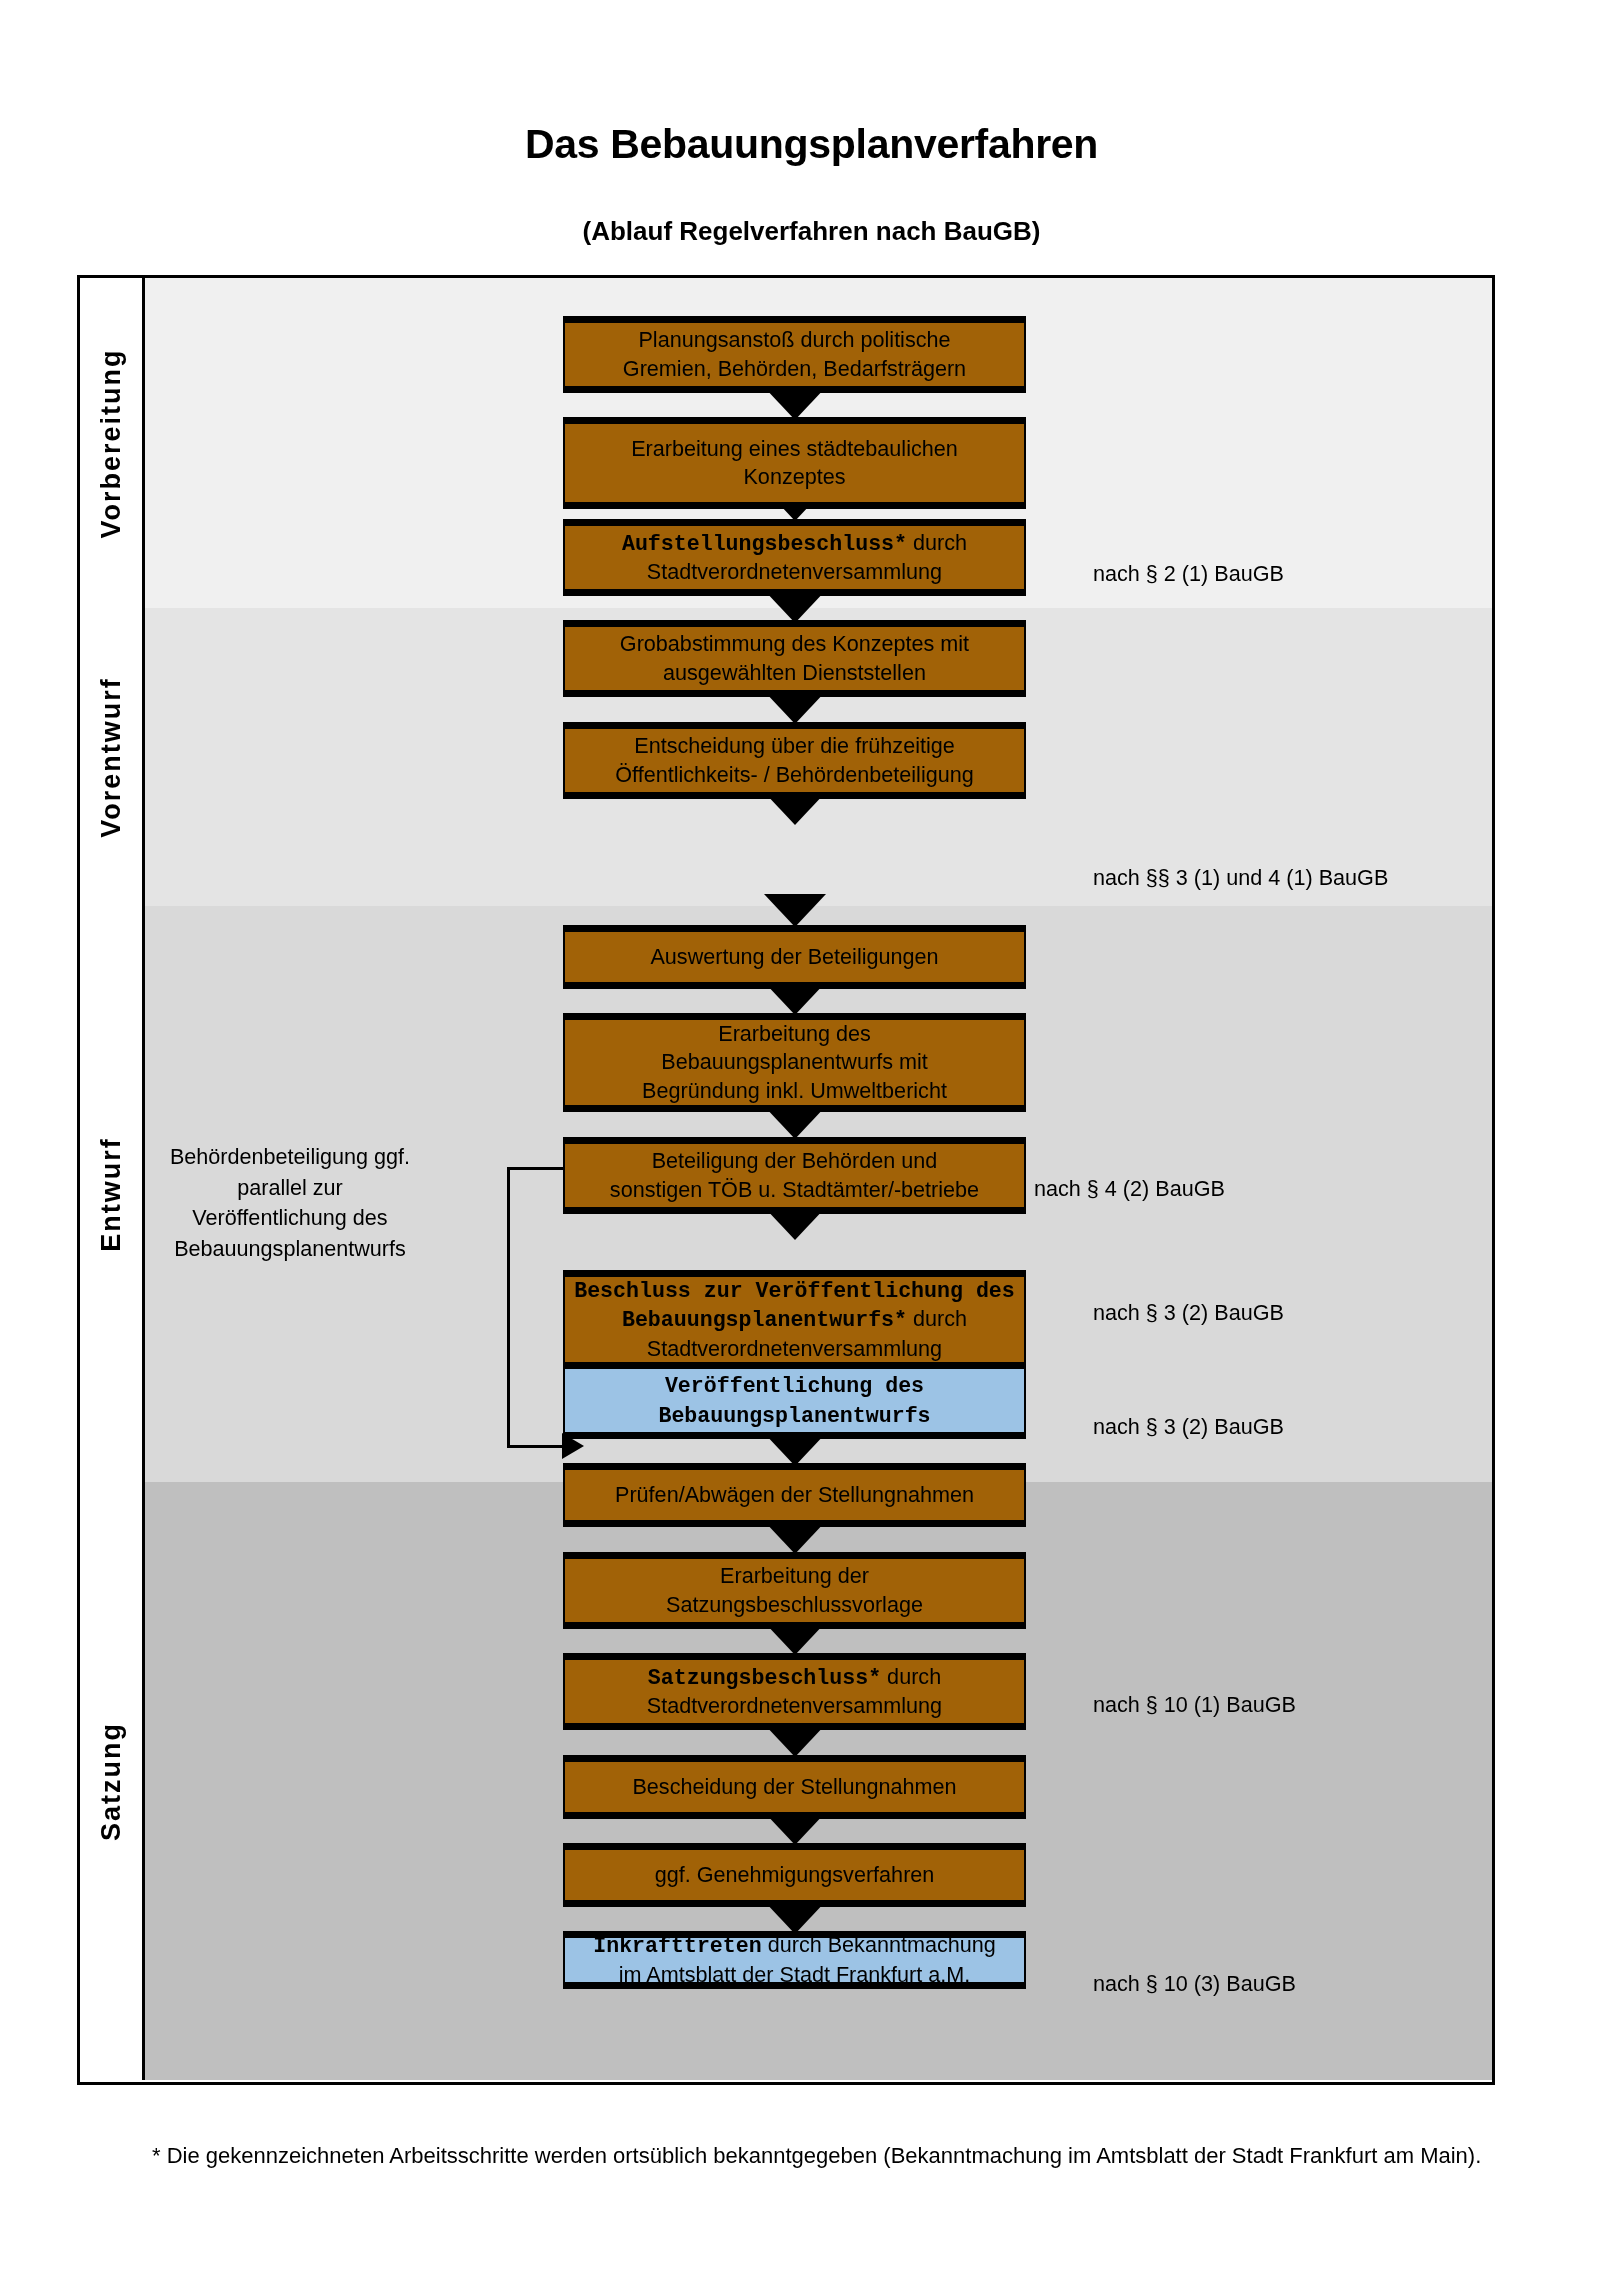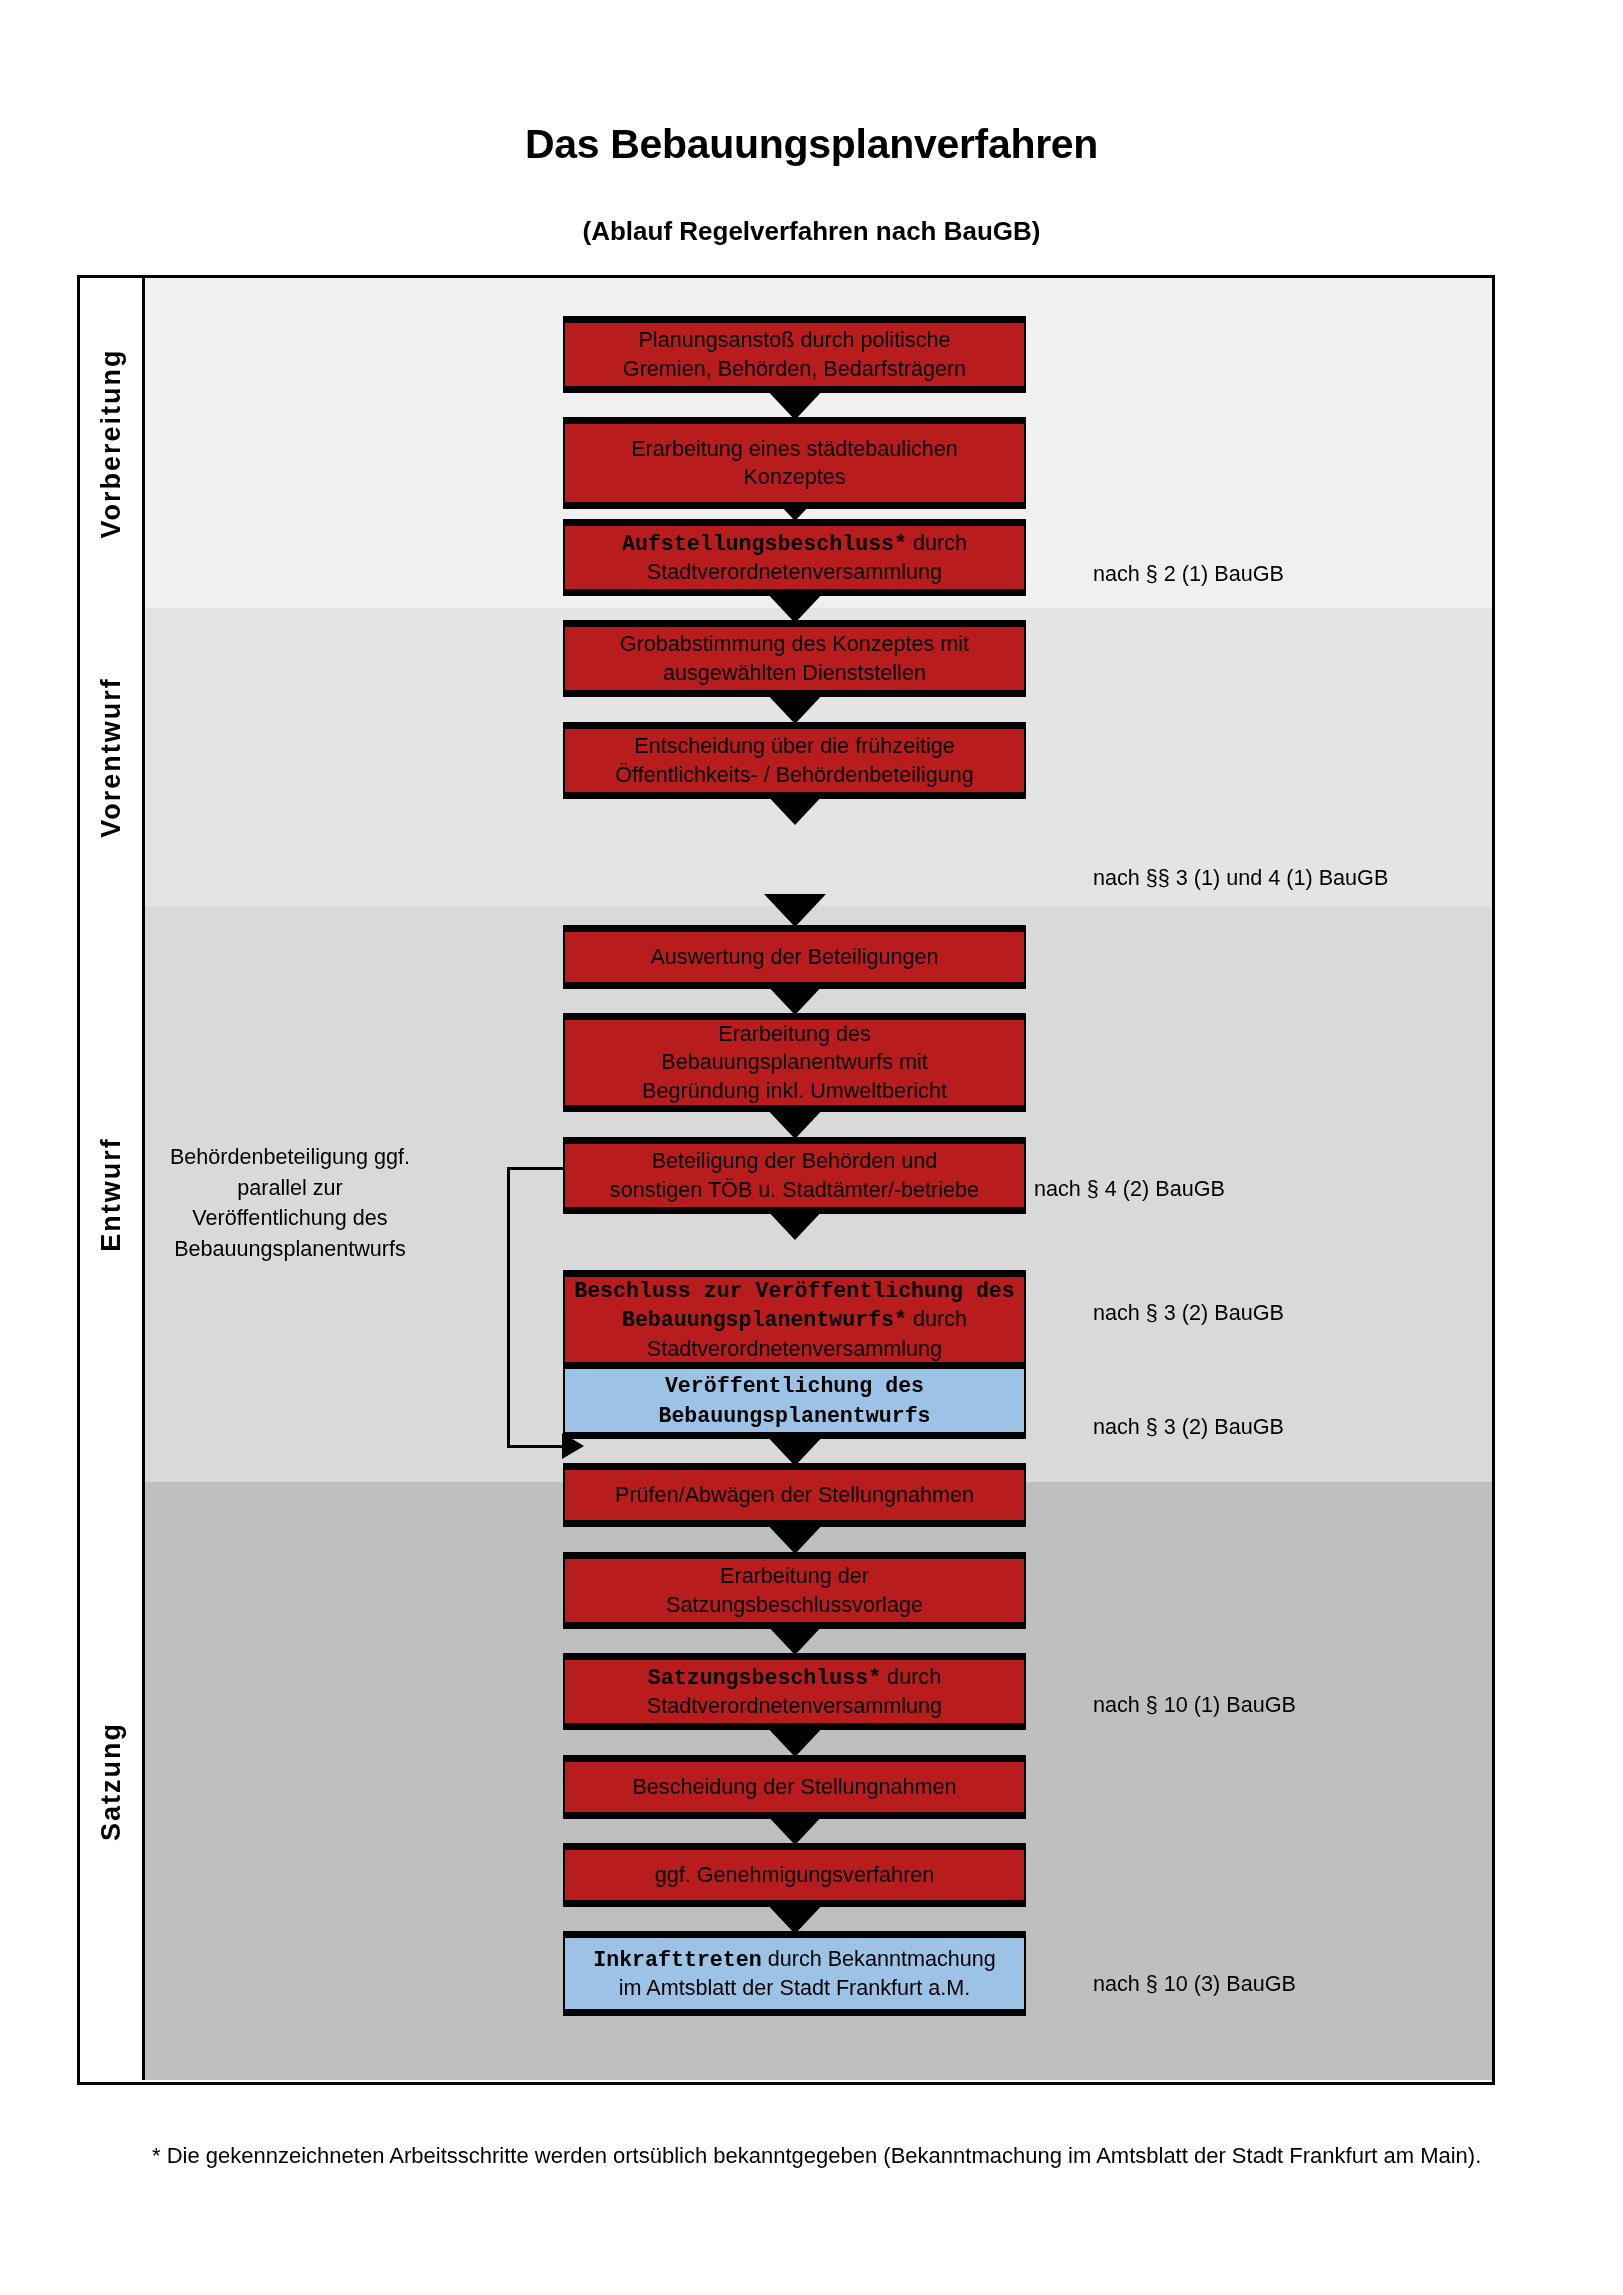--- a/index.html
+++ b/index.html
@@ -20,21 +20,21 @@
   .phase-label{position:absolute;left:0;top:0;width:65px;height:100%;
                background:#ffffff;border-right:3.9px solid #000;box-sizing:border-box;
                display:flex;align-items:center;justify-content:center;}
   .phase-label span{transform:rotate(-90deg);white-space:nowrap;
                     font-size:27px;font-weight:bold;letter-spacing:2px;}
   .phase-body{position:absolute;left:65px;top:0;right:0;height:100%;}
   .phase-sep{position:absolute;left:0;width:100%;height:0;border-top:3.9px solid #000;}
 
   
   .box{position:absolute;width:463px;box-sizing:border-box;
-       background:#b91c1c;
+       background:#a16207;
        border-top:7.2px solid #000;border-bottom:7.2px solid #000;
        border-left:2.6px solid #000;border-right:2.6px solid #000;
        display:flex;flex-direction:column;align-items:center;justify-content:center;
        font-size:21.6px;line-height:1.30;text-align:center;z-index:3;}
   .box.blue{background:#9CC3E5;}
   .box b{font-weight:bold;font-family:Liberation Mono, monospace;}
   .box .ln{display:block;}
 
   
   .arrow{position:absolute;width:0;height:0;
@@ -193,21 +193,21 @@
   <div class="box" style="left:483px;top:1477px;height:64px;">
     <span class="ln">Bescheidung der Stellungnahmen</span>
   </div>
   <div class="arrow" style="left:684px;top:1534px;"></div>
 
   <div class="box" style="left:483px;top:1565px;height:64px;">
     <span class="ln">ggf. Genehmigungsverfahren</span>
   </div>
   <div class="arrow" style="left:684px;top:1623px;"></div>
 
-  <div class="box blue" style="left:483px;top:1653px;height:85px;">
+  <div class="box blue" style="left:483px;top:1653px;height:58px;">
     <span class="ln"><b>Inkrafttreten</b> durch Bekanntmachung</span>
     <span class="ln">im Amtsblatt der Stadt Frankfurt a.M.</span>
   </div>
 
   <div class="legal" style="left:1013px;top:283px;">nach § 2 (1) BauGB</div>
   <div class="legal" style="left:1013px;top:587px;">nach §§ 3 (1) und 4 (1) BauGB</div>
   <div class="legal" style="left:954px;top:898px;">nach § 4 (2) BauGB</div>
   <div class="legal" style="left:1013px;top:1022px;">nach § 3 (2) BauGB</div>
   <div class="legal" style="left:1013px;top:1136px;">nach § 3 (2) BauGB</div>
   <div class="legal" style="left:1013px;top:1414px;">nach § 10 (1) BauGB</div>

